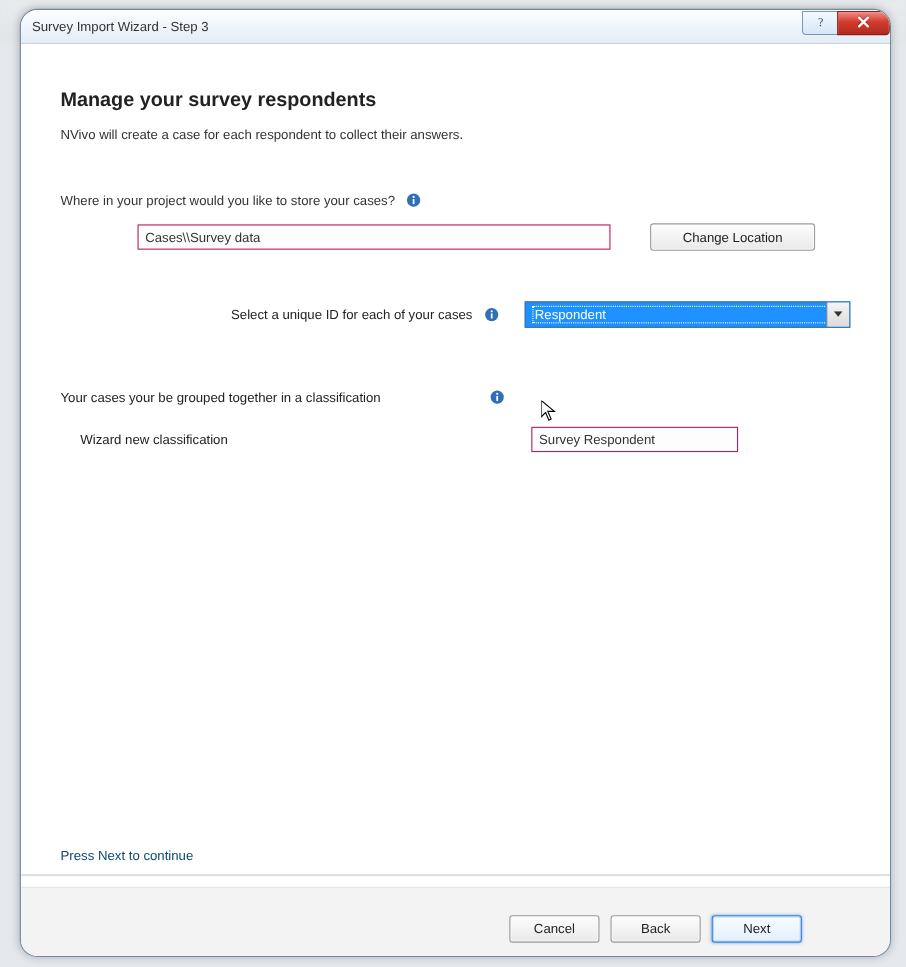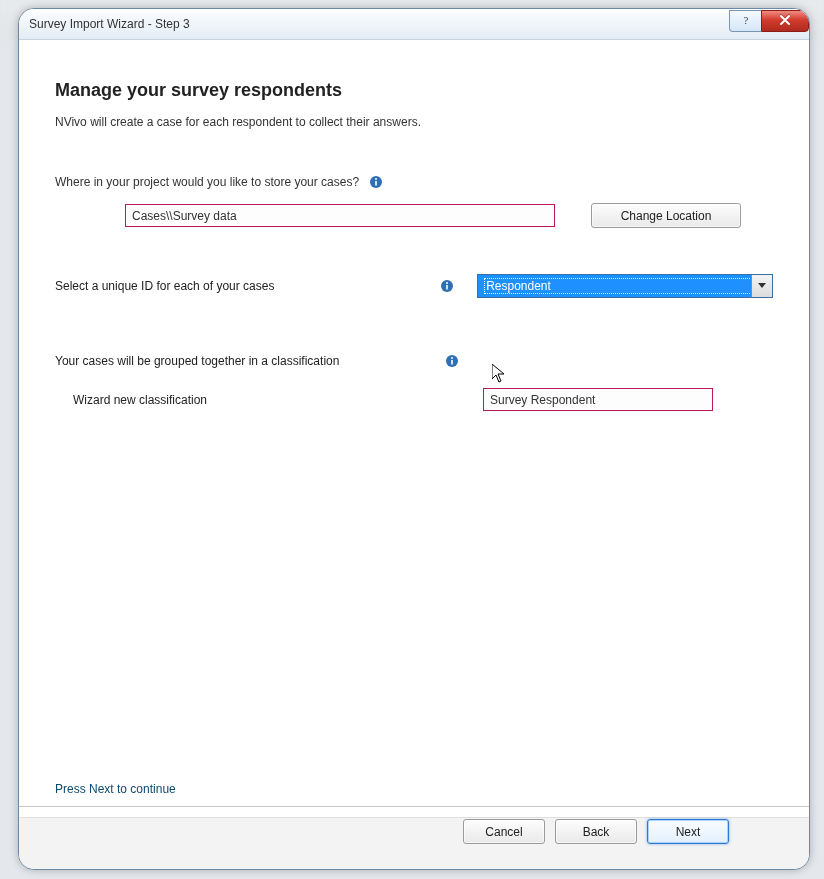--- a/index.html
+++ b/index.html
@@ -160,21 +160,21 @@
     font-family: inherit;
   }
   .change-loc-btn { margin-left: 36px; width: 150px; }
 
   
   .uid-row {
     display: flex;
     align-items: center;
     margin-bottom: 56px;
   }
-  .uid-label { width: 380px; }
+  .uid-label { width: 380px; text-align: right; }
 
   .dropdown {
     position: relative;
     width: 300px;
     height: 24px;
     border: 1px solid #3a6ea5;
     background: #1e90ff;
     color: #fff;
     font-size: 12px;
     display: flex;
@@ -215,40 +215,41 @@
     pointer-events: none;
   }
 
   .newclass-row {
     display: flex;
     align-items: center;
     margin-left: 18px;
     margin-bottom: 30px;
   }
   .newclass-label { width: 410px; }
-  .newclass-field { width: 230px; }
+  .newclass-field { width: 188px; }
 
   .spacer { flex: 1; }
 
   .hint {
     font-size: 12px;
     color: #0c4a6e;
     margin: 0 -36px;
     padding: 0 36px 10px 36px;
     border-bottom: 1px solid #c7c7c7;
   }
 
   
   .footer {
     height: 50px;
     background: #f3f3f3;
     border-top: 1px solid #e0e0e0;
     display: flex;
+    align-items: center;
     justify-content: flex-end;
-    padding: 1px 80px 0 0;
+    padding: 12px 80px 0 0;
     gap: 10px;
   }
   .footer .win-button { width: 82px; }
   .next-btn {
     border: 1px solid #2f7bd1;
     box-shadow: inset 0 0 0 1px #a9d3ff, 0 0 3px rgba(47,123,209,0.6);
     background: linear-gradient(#f9fcff, #e3f0fd);
   }
 </style>
 </head>
@@ -312,21 +313,21 @@
         <span class="sel-text">Respondent</span>
         <span class="dd-arrow">
           <svg width="8" height="6" viewBox="0 0 8 6">
               <path d="M0 0 L8 0 L4 5 Z" fill="#333"></path>
             </svg>
         </span>
       </div>
     </div>
 
     <div class="class-row">
-      <span class="label class-label">Your cases will be grouped together in a classification</span>
+      <span class="label class-label">Your cases your be grouped together in a classification</span>
       <span class="info-icon">
         <svg width="14" height="14" viewBox="0 0 14 14">
             <circle cx="7" cy="7" r="6" fill="#2f6fb5"></circle>
             <rect x="6.2" y="6" width="1.6" height="4.5" fill="#fff"></rect>
             <circle cx="7" cy="4" r="1" fill="#fff"></circle>
           </svg>
       </span>
       <span class="cursor">
         <svg width="16" height="20" viewBox="0 0 16 20">
             <path d="M0 0 L0 15 L4 11 L7 18 L9 17 L6 10 L12 10 Z" fill="#fff" stroke="#000" stroke-width="1"></path>

